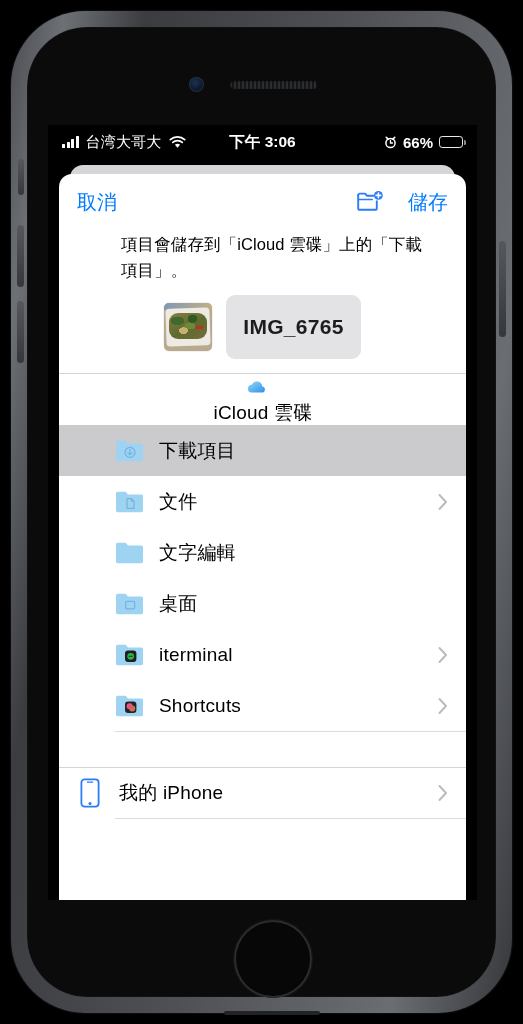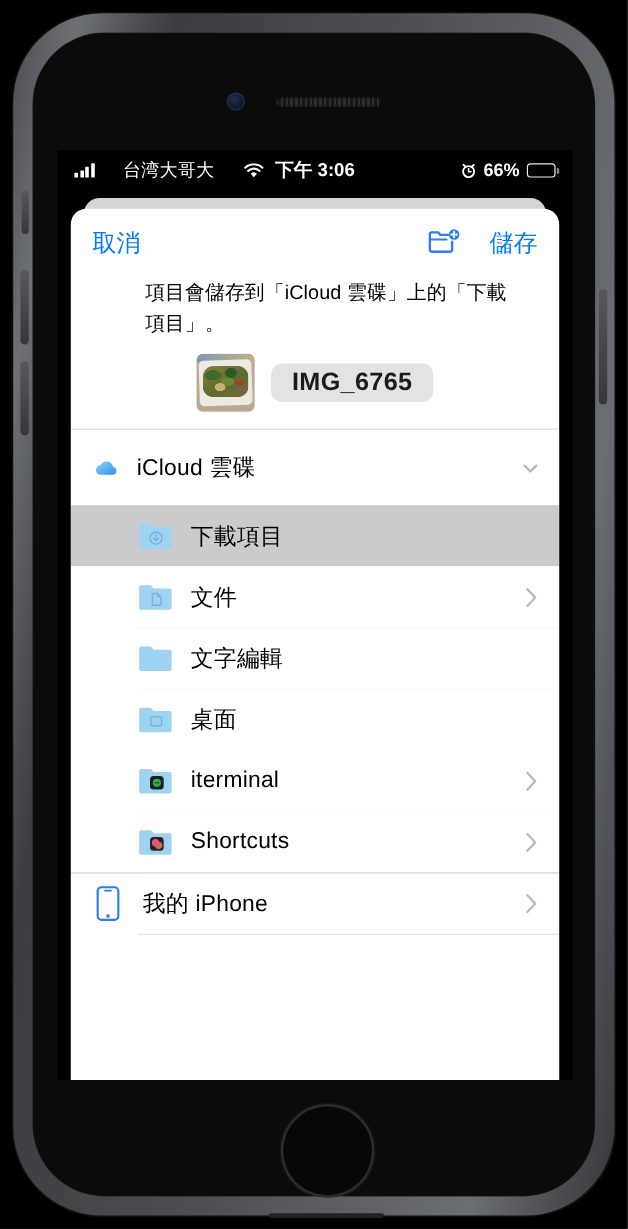--- a/index.html
+++ b/index.html
@@ -61,21 +61,21 @@
     position:absolute; left:213px; top:1000px; width:96px; height:4px;
     border-radius:2px; background:#222326;
   }
 
   
   #status-bar{
     position:absolute; left:0; top:0; width:429px; height:34px;
     display:flex; align-items:center;
     color:#fff; font-size:15.5px; font-weight:700;
   }
-  #status-left{ display:flex; align-items:center; gap:24px; padding-left:14px; }
+  #status-left{ display:flex; align-items:center; gap:7px; padding-left:14px; }
   #signal-bars{ display:flex; align-items:flex-end; gap:1.5px; height:12px; }
   #signal-bars i{ width:3px; background:#fff; border-radius:.5px; display:block; }
   #signal-bars i:nth-child(1){ height:4px; }
   #signal-bars i:nth-child(2){ height:6.5px; }
   #signal-bars i:nth-child(3){ height:9px; }
   #signal-bars i:nth-child(4){ height:12px; }
   #carrier-name{ font-size:15px; font-weight:500; letter-spacing:.2px; }
   #status-center{
     position:absolute; left:0; right:0; text-align:center;
     font-size:15.5px; font-weight:700; pointer-events:none;
@@ -154,31 +154,32 @@
       radial-gradient(ellipse at 80% 55%,#b5342a 0 9%,transparent 10%),
       radial-gradient(ellipse at 38% 68%,#c8b070 0 13%,transparent 14%),
       radial-gradient(ellipse at 55% 50%,#6d8a3a 0 18%,transparent 19%),
       linear-gradient(150deg,#8e7b45,#5d6b2e 55%,#7a6a3c);
   }
   #file-thumbnail .topband{
     position:absolute; left:0; top:0; width:100%; height:7px;
     background:linear-gradient(90deg,#7f9ab4,#c3ae85);
   }
   #file-name-chip{
-    background:#e3e3e5; border-radius:9px; padding:4px 17px;
+    background:#e3e3e5; border-radius:9px; padding:20px 17px;
     font-size:21px; font-weight:600; color:#1c1c1e; letter-spacing:.3px;
   }
 
   
   #location-list{ flex:1; overflow:hidden; background:#fff; }
 
   .source-header{
-    display:flex; align-items:center; height:64px;
+    display:flex; align-items:center; height:52px;
     padding:0 16px 0 17px; border-top:.5px solid #d4d4d6;
     background:#fff;
+    flex-direction:column;
   }
   .source-icon{ width:26px; height:26px; flex:0 0 26px; margin-right:12px; }
   .source-label{ font-size:19px; color:#000; letter-spacing:.2px; }
   .chevron-down{ margin-left:auto; width:16px; height:16px; opacity:.38; }
 
   .folder-row{
     display:flex; align-items:center; height:51px;
     padding-left:56px; padding-right:17px; background:#fff;
     position:relative; cursor:pointer;
   }
@@ -188,20 +189,21 @@
     background:#dcdcde;
   }
   .folder-icon{ width:30px; height:25px; flex:0 0 30px; margin-right:14px; }
   .folder-label{ font-size:19px; color:#000; letter-spacing:.2px; }
   .chevron-right{ margin-left:auto; width:12px; height:20px; opacity:.35; }
 
   .device-row{
     display:flex; align-items:center; height:51px;
     padding:0 17px 0 17px; background:#fff; position:relative; cursor:pointer;
     border-top:.5px solid #d4d4d6;
+    margin-top:36px;
   }
   .device-icon{ width:22px; height:30px; flex:0 0 22px; margin-right:18px; margin-left:3px; }
   .device-label{ font-size:19px; color:#000; letter-spacing:.2px; }
   #list-bottom-sep{ height:.5px; background:#dcdcde; margin-left:56px; }
 </style>
 </head>
 <body>
 
 <div id="phone-frame">
 

